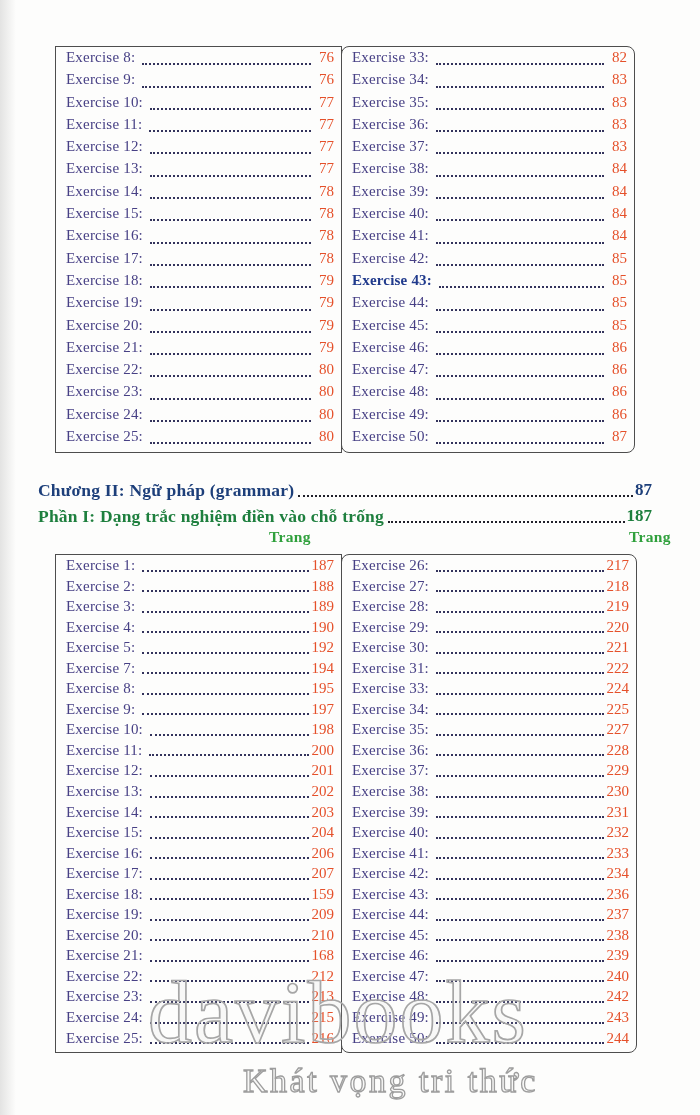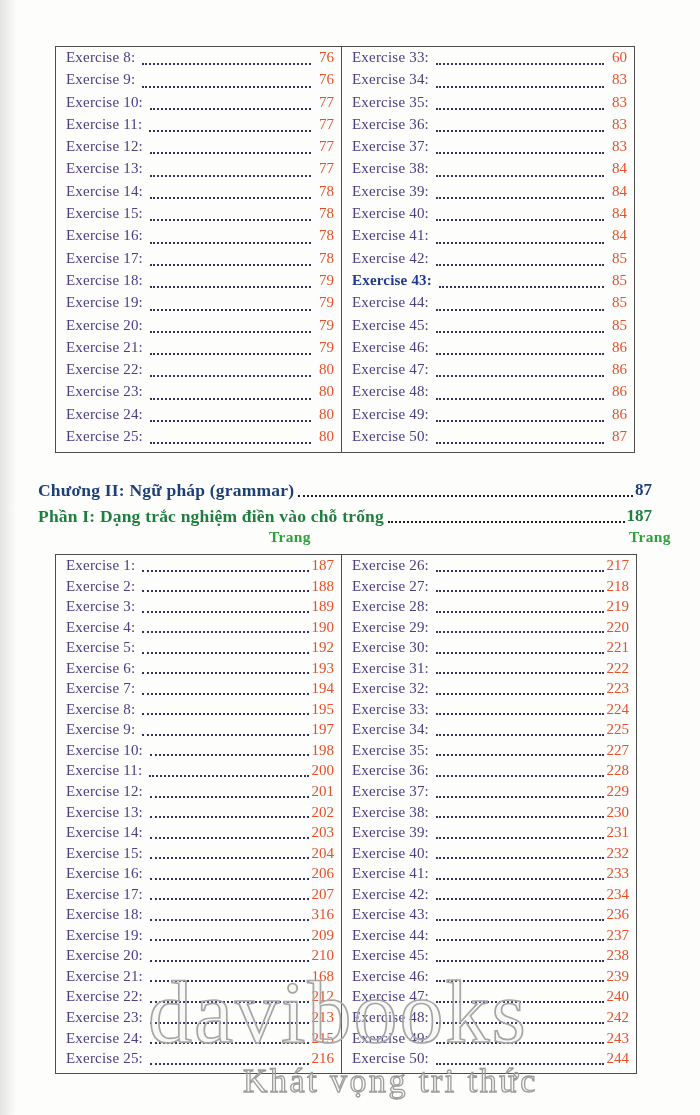--- a/index.html
+++ b/index.html
@@ -21,21 +21,21 @@
   }
   .grid.top{left:55px;top:46px;width:580px;}
   .grid.bottom{left:55px;top:554px;width:582px;}
   .toc-box{
     border:1px solid var(--border);
     box-sizing:border-box;
     padding:2px 7px 2px 10px;
     background:transparent;
   }
   .toc-box.left{width:287px;}
-  .toc-box.right{flex:1;margin-left:-1px;}
+  .toc-box.right{flex:1;margin-left:-1px;border-radius:8px;}
   .toc-row{display:flex;align-items:baseline;}
   .top .toc-row{height:22.3px;}
   .bottom .toc-row{height:20.55px;justify-content:flex-end;}
   .lbl{
     font-size:15px;color:var(--entry);
     white-space:nowrap;padding-right:7px;letter-spacing:.2px;
   }
   .lbl.bold{font-weight:bold;color:#203a8c;}
   .leader{
     flex:1;align-self:flex-end;
@@ -173,21 +173,21 @@
         <div class="toc-row">
           <span class="lbl">Exercise 25:</span>
           <span class="leader"></span>
           <span class="pg">80</span>
         </div>
       </div>
     <div class="toc-box right">
         <div class="toc-row">
           <span class="lbl">Exercise 33:</span>
           <span class="leader"></span>
-          <span class="pg">60</span>
+          <span class="pg">82</span>
         </div>
         <div class="toc-row">
           <span class="lbl">Exercise 34:</span>
           <span class="leader"></span>
           <span class="pg">83</span>
         </div>
         <div class="toc-row">
           <span class="lbl">Exercise 35:</span>
           <span class="leader"></span>
           <span class="pg">83</span>
@@ -309,25 +309,20 @@
           <span class="lbl">Exercise 4:</span>
           <span class="leader"></span>
           <span class="pg">190</span>
         </div>
         <div class="toc-row">
           <span class="lbl">Exercise 5:</span>
           <span class="leader"></span>
           <span class="pg">192</span>
         </div>
         <div class="toc-row">
-          <span class="lbl">Exercise 6:</span>
-          <span class="leader"></span>
-          <span class="pg">193</span>
-        </div>
-        <div class="toc-row">
           <span class="lbl">Exercise 7:</span>
           <span class="leader"></span>
           <span class="pg">194</span>
         </div>
         <div class="toc-row">
           <span class="lbl">Exercise 8:</span>
           <span class="leader"></span>
           <span class="pg">195</span>
         </div>
         <div class="toc-row">
@@ -371,21 +366,21 @@
           <span class="pg">206</span>
         </div>
         <div class="toc-row">
           <span class="lbl">Exercise 17:</span>
           <span class="leader"></span>
           <span class="pg">207</span>
         </div>
         <div class="toc-row">
           <span class="lbl">Exercise 18:</span>
           <span class="leader"></span>
-          <span class="pg">316</span>
+          <span class="pg">159</span>
         </div>
         <div class="toc-row">
           <span class="lbl">Exercise 19:</span>
           <span class="leader"></span>
           <span class="pg">209</span>
         </div>
         <div class="toc-row">
           <span class="lbl">Exercise 20:</span>
           <span class="leader"></span>
           <span class="pg">210</span>
@@ -439,25 +434,20 @@
         </div>
         <div class="toc-row">
           <span class="lbl">Exercise 30:</span>
           <span class="leader"></span>
           <span class="pg">221</span>
         </div>
         <div class="toc-row">
           <span class="lbl">Exercise 31:</span>
           <span class="leader"></span>
           <span class="pg">222</span>
-        </div>
-        <div class="toc-row">
-          <span class="lbl">Exercise 32:</span>
-          <span class="leader"></span>
-          <span class="pg">223</span>
         </div>
         <div class="toc-row">
           <span class="lbl">Exercise 33:</span>
           <span class="leader"></span>
           <span class="pg">224</span>
         </div>
         <div class="toc-row">
           <span class="lbl">Exercise 34:</span>
           <span class="leader"></span>
           <span class="pg">225</span>

